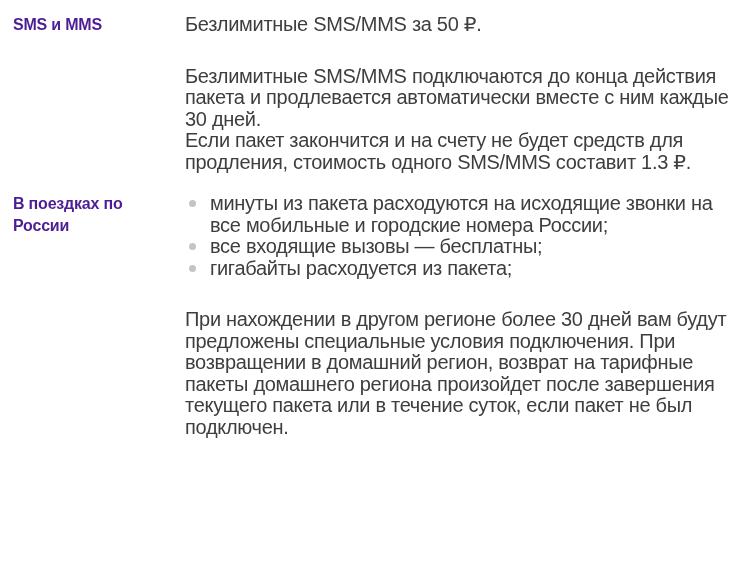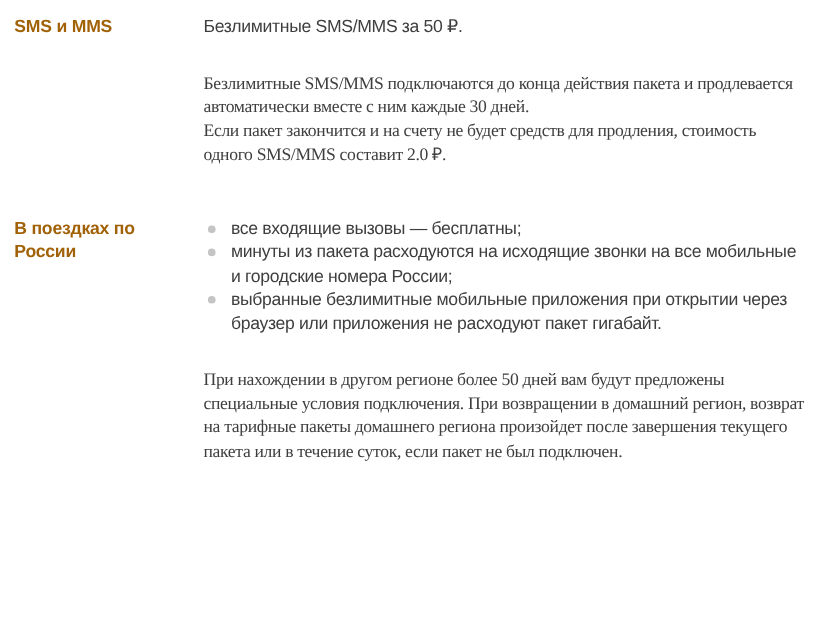--- a/index.html
+++ b/index.html
@@ -10,36 +10,36 @@
     overflow: hidden;
     font-family: "Liberation Sans", "DejaVu Sans", sans-serif;
     color: #3e3e3e;
     -webkit-font-smoothing: antialiased;
   }
   main { padding: 14px 6px 0 13px; }
   .row {
     display: grid;
     grid-template-columns: 172px 1fr;
   }
-  .row + .row { margin-top: 46px; }
+  .row + .row { margin-top: 20px; }
   .label {
     font-size: 16px;
     font-weight: bold;
     line-height: 21.5px;
-    color: #a16207;
+    color: #4c1d95;
     letter-spacing: -0.2px;
     padding-right: 10px;
   }
   .content {
-    font-size: 16px;
+    font-size: 20px;
     line-height: 21.5px;
     letter-spacing: -0.3px;
     max-width: 552px;
   }
-  .block + .block { margin-top: 30px; font-family: Liberation Serif, serif; }
+  .block + .block { margin-top: 30px; }
   .block.list { margin-top: 0; }
   ul.list { list-style: none; }
   .list-item { display: flex; align-items: flex-start; }
   .bullet {
     flex: 0 0 auto;
     width: 7px;
     height: 7px;
     border-radius: 50%;
     background: #c4c4c4;
     margin: 7px 14px 0 4px;
@@ -51,39 +51,39 @@
 
 <main>
     <div class="row">
       <div class="label">SMS и MMS</div>
       <div class="content">
         <div class="block paragraph">
           <div class="line">Безлимитные SMS/MMS за 50 ₽.</div>
         </div>
         <div class="block paragraph">
           <div class="line">Безлимитные SMS/MMS подключаются до конца действия пакета и продлевается автоматически вместе с ним каждые 30 дней.</div>
-          <div class="line">Если пакет закончится и на счету не будет средств для продления, стоимость одного SMS/MMS составит 2.0 ₽.</div>
+          <div class="line">Если пакет закончится и на счету не будет средств для продления, стоимость одного SMS/MMS составит 1.3 ₽.</div>
         </div>
       </div>
     </div>
     <div class="row">
       <div class="label">В поездках по России</div>
       <div class="content">
         <ul class="block list">
           <li class="list-item">
             <span class="bullet"></span>
+            <span class="li-text">минуты из пакета расходуются на исходящие звонки на все мобильные и городские номера России;</span>
+          </li>
+          <li class="list-item">
+            <span class="bullet"></span>
             <span class="li-text">все входящие вызовы — бесплатны;</span>
           </li>
           <li class="list-item">
             <span class="bullet"></span>
-            <span class="li-text">минуты из пакета расходуются на исходящие звонки на все мобильные и городские номера России;</span>
-          </li>
-          <li class="list-item">
-            <span class="bullet"></span>
-            <span class="li-text">выбранные безлимитные мобильные приложения при открытии через браузер или приложения не расходуют пакет гигабайт.</span>
+            <span class="li-text">гигабайты расходуется из пакета;</span>
           </li>
         </ul>
         <div class="block paragraph">
-          <div class="line">При нахождении в другом регионе более 50 дней вам будут предложены специальные условия подключения. При возвращении в домашний регион, возврат на тарифные пакеты домашнего региона произойдет после завершения текущего пакета или в течение суток, если пакет не был подключен.</div>
+          <div class="line">При нахождении в другом регионе более 30 дней вам будут предложены специальные условия подключения. При возвращении в домашний регион, возврат на тарифные пакеты домашнего региона произойдет после завершения текущего пакета или в течение суток, если пакет не был подключен.</div>
         </div>
       </div>
     </div>
   </main>
 
 </body></html>

